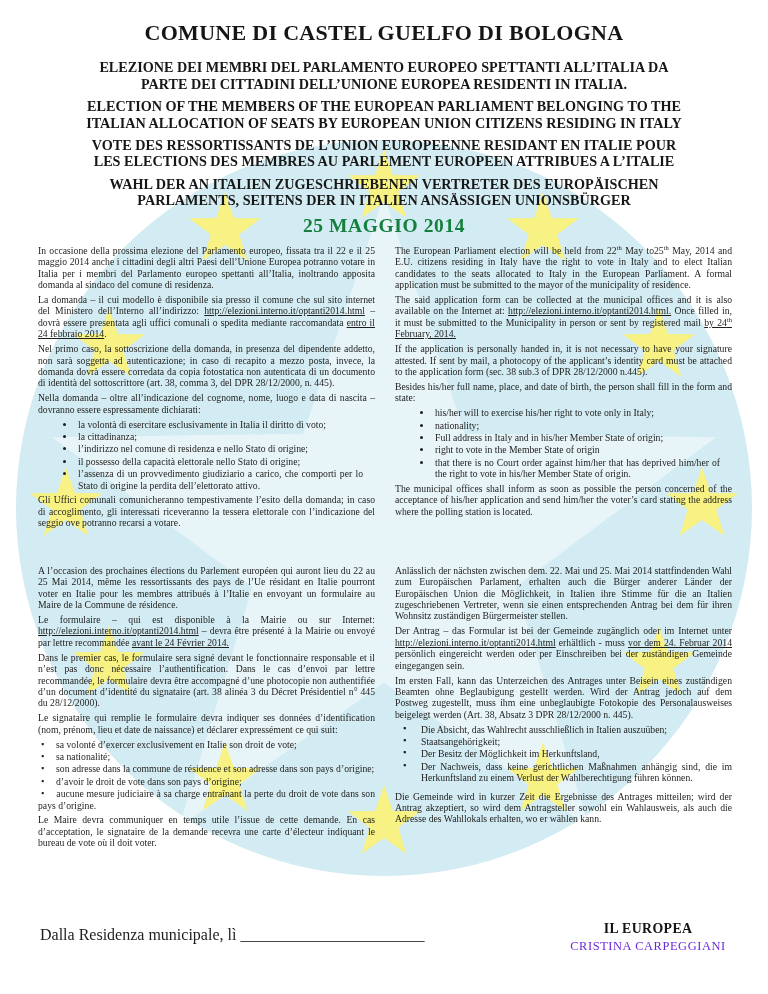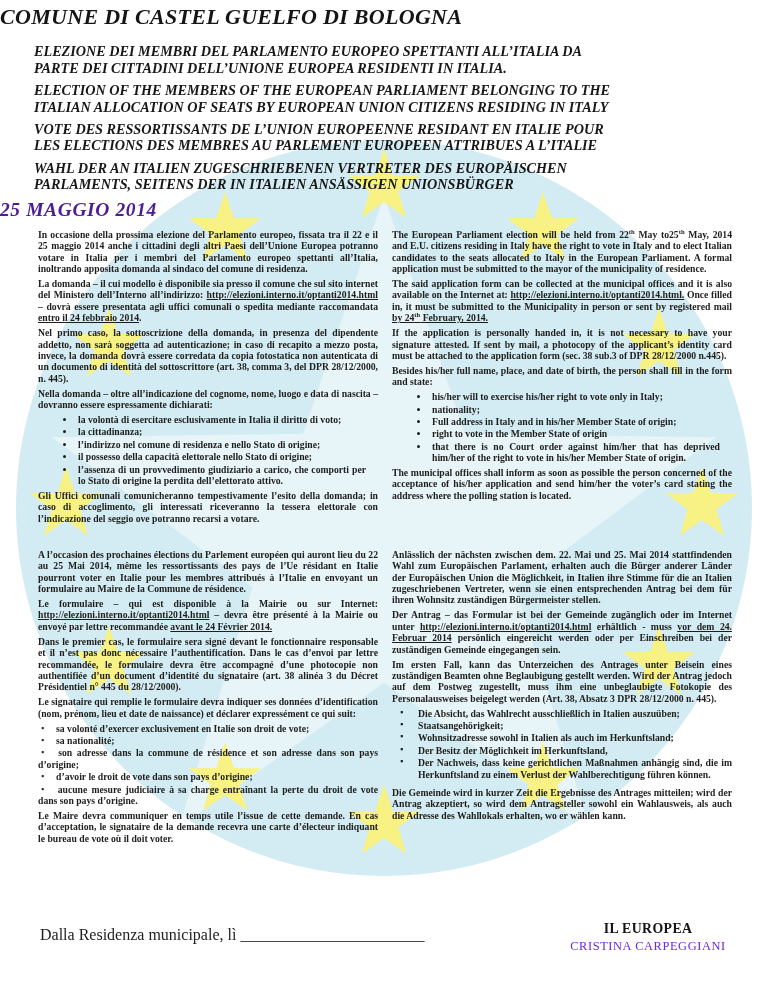--- a/index.html
+++ b/index.html
@@ -1,27 +1,27 @@
 <!DOCTYPE html>
 <html><head>
 <meta charset="utf-8">
 <style>
   html,body{margin:0;padding:0;background:#888;}
   .page{position:relative;width:768px;height:994px;background:#ffffff;overflow:hidden;
         font-family:"Liberation Serif","DejaVu Serif",serif;color:#1e1e1c;}
   .watermark{position:absolute;left:0;top:0;z-index:0;}
   .content{position:relative;z-index:1;width:768px;height:994px;}
 
-  .header{padding-top:5px;font-style:italic;}
+  .header{padding-top:21px;text-align:center;}
   .title{font-size:22px;font-weight:bold;line-height:1.05;margin:0 0 15px;letter-spacing:.3px;color:#151515;}
   .sub{font-size:14.2px;font-weight:bold;line-height:1.16;margin:0 auto 6px;width:700px;
        white-space:pre-line;color:#171717;}
-  .date{font-size:19.5px;font-weight:bold;margin:3px 0 0;letter-spacing:.6px;color:#4c1d95;}
+  .date{font-size:19.5px;font-weight:bold;margin:3px 0 0;letter-spacing:.6px;color:#15803d;}
 
-  .row{display:flex;gap:14px;padding:0 36px 0 38px;font-weight:bold;}
+  .row{display:flex;gap:20px;padding:0 36px 0 38px;}
   .row-top{margin-top:8px;min-height:320px;}
   .cell{flex:1;min-width:0;font-size:9.7px;line-height:11.4px;text-align:justify;}
 
   .para{margin:0 0 3.5px;}
   .para sup, li sup{font-size:.68em;vertical-align:super;line-height:0;}
   .u{text-decoration:underline;}
   .doc-link{color:inherit;text-decoration:underline;cursor:pointer;}
 
   ul.b-disc{list-style:disc outside;margin:0 0 3.5px;padding-left:26px;}
   ul.b-disc li{padding-left:2px;margin:0 12px 1px;}
@@ -124,21 +124,20 @@
           </div>
           <p class="para"><span>Le Maire devra communiquer en temps utile l’issue de cette demande. En cas d’acceptation, le signataire de la demande recevra une carte d’électeur indiquant le bureau de vote où il doit voter.</span></p>
         </div>
       <div class="cell">
           <p class="para"><span>Anlässlich der nächsten zwischen dem. 22. Mai und 25. Mai 2014 stattfindenden Wahl zum Europäischen Parlament, erhalten auch die Bürger anderer Länder der Europäischen Union die Möglichkeit, in Italien ihre Stimme für die an Italien zugeschriebenen Vertreter, wenn sie einen entsprechenden Antrag bei dem für ihren Wohnsitz zuständigen Bürgermeister stellen.</span></p>
           <p class="para"><span>Der Antrag – das Formular ist bei der Gemeinde zugänglich oder im Internet unter </span><a class="doc-link">http://elezioni.interno.it/optanti2014.html</a><span> erhältlich - muss </span><span class="u">vor dem 24. Februar 2014</span><span> persönlich eingereicht werden oder per Einschreiben bei der zuständigen Gemeinde eingegangen sein.</span></p>
           <p class="para"><span>Im ersten Fall, kann das Unterzeichen des Antrages unter Beisein eines zuständigen Beamten ohne Beglaubigung gestellt werden. Wird der Antrag jedoch auf dem Postweg zugestellt, muss ihm eine unbeglaubigte Fotokopie des Personalausweises beigelegt werden (Art. 38, Absatz 3 DPR 28/12/2000 n. 445).</span></p>
           <ul class="b-sq">
             <li><span>Die Absicht, das Wahlrecht ausschließlich in Italien auszuüben;</span></li>
             <li><span>Staatsangehörigkeit;</span></li>
-            <li><span>Wohnsitzadresse sowohl in Italien als auch im Herkunftsland;</span></li>
             <li><span>Der Besitz der Möglichkeit im Herkunftsland,</span></li>
             <li><span>Der Nachweis, dass keine gerichtlichen Maßnahmen anhängig sind, die im Herkunftsland zu einem Verlust der Wahlberechtigung führen können.</span></li>
           </ul>
           <p class="para"><span>Die Gemeinde wird in kurzer Zeit die Ergebnisse des Antrages mitteilen; wird der Antrag akzeptiert, so wird dem Antragsteller sowohl ein Wahlausweis, als auch die Adresse des Wahllokals erhalten, wo er wählen kann.</span></p>
         </div>
     </div>
 
     <div class="footer-left">Dalla Residenza municipale, lì _______________________</div>
 
     <div class="footer-right">

